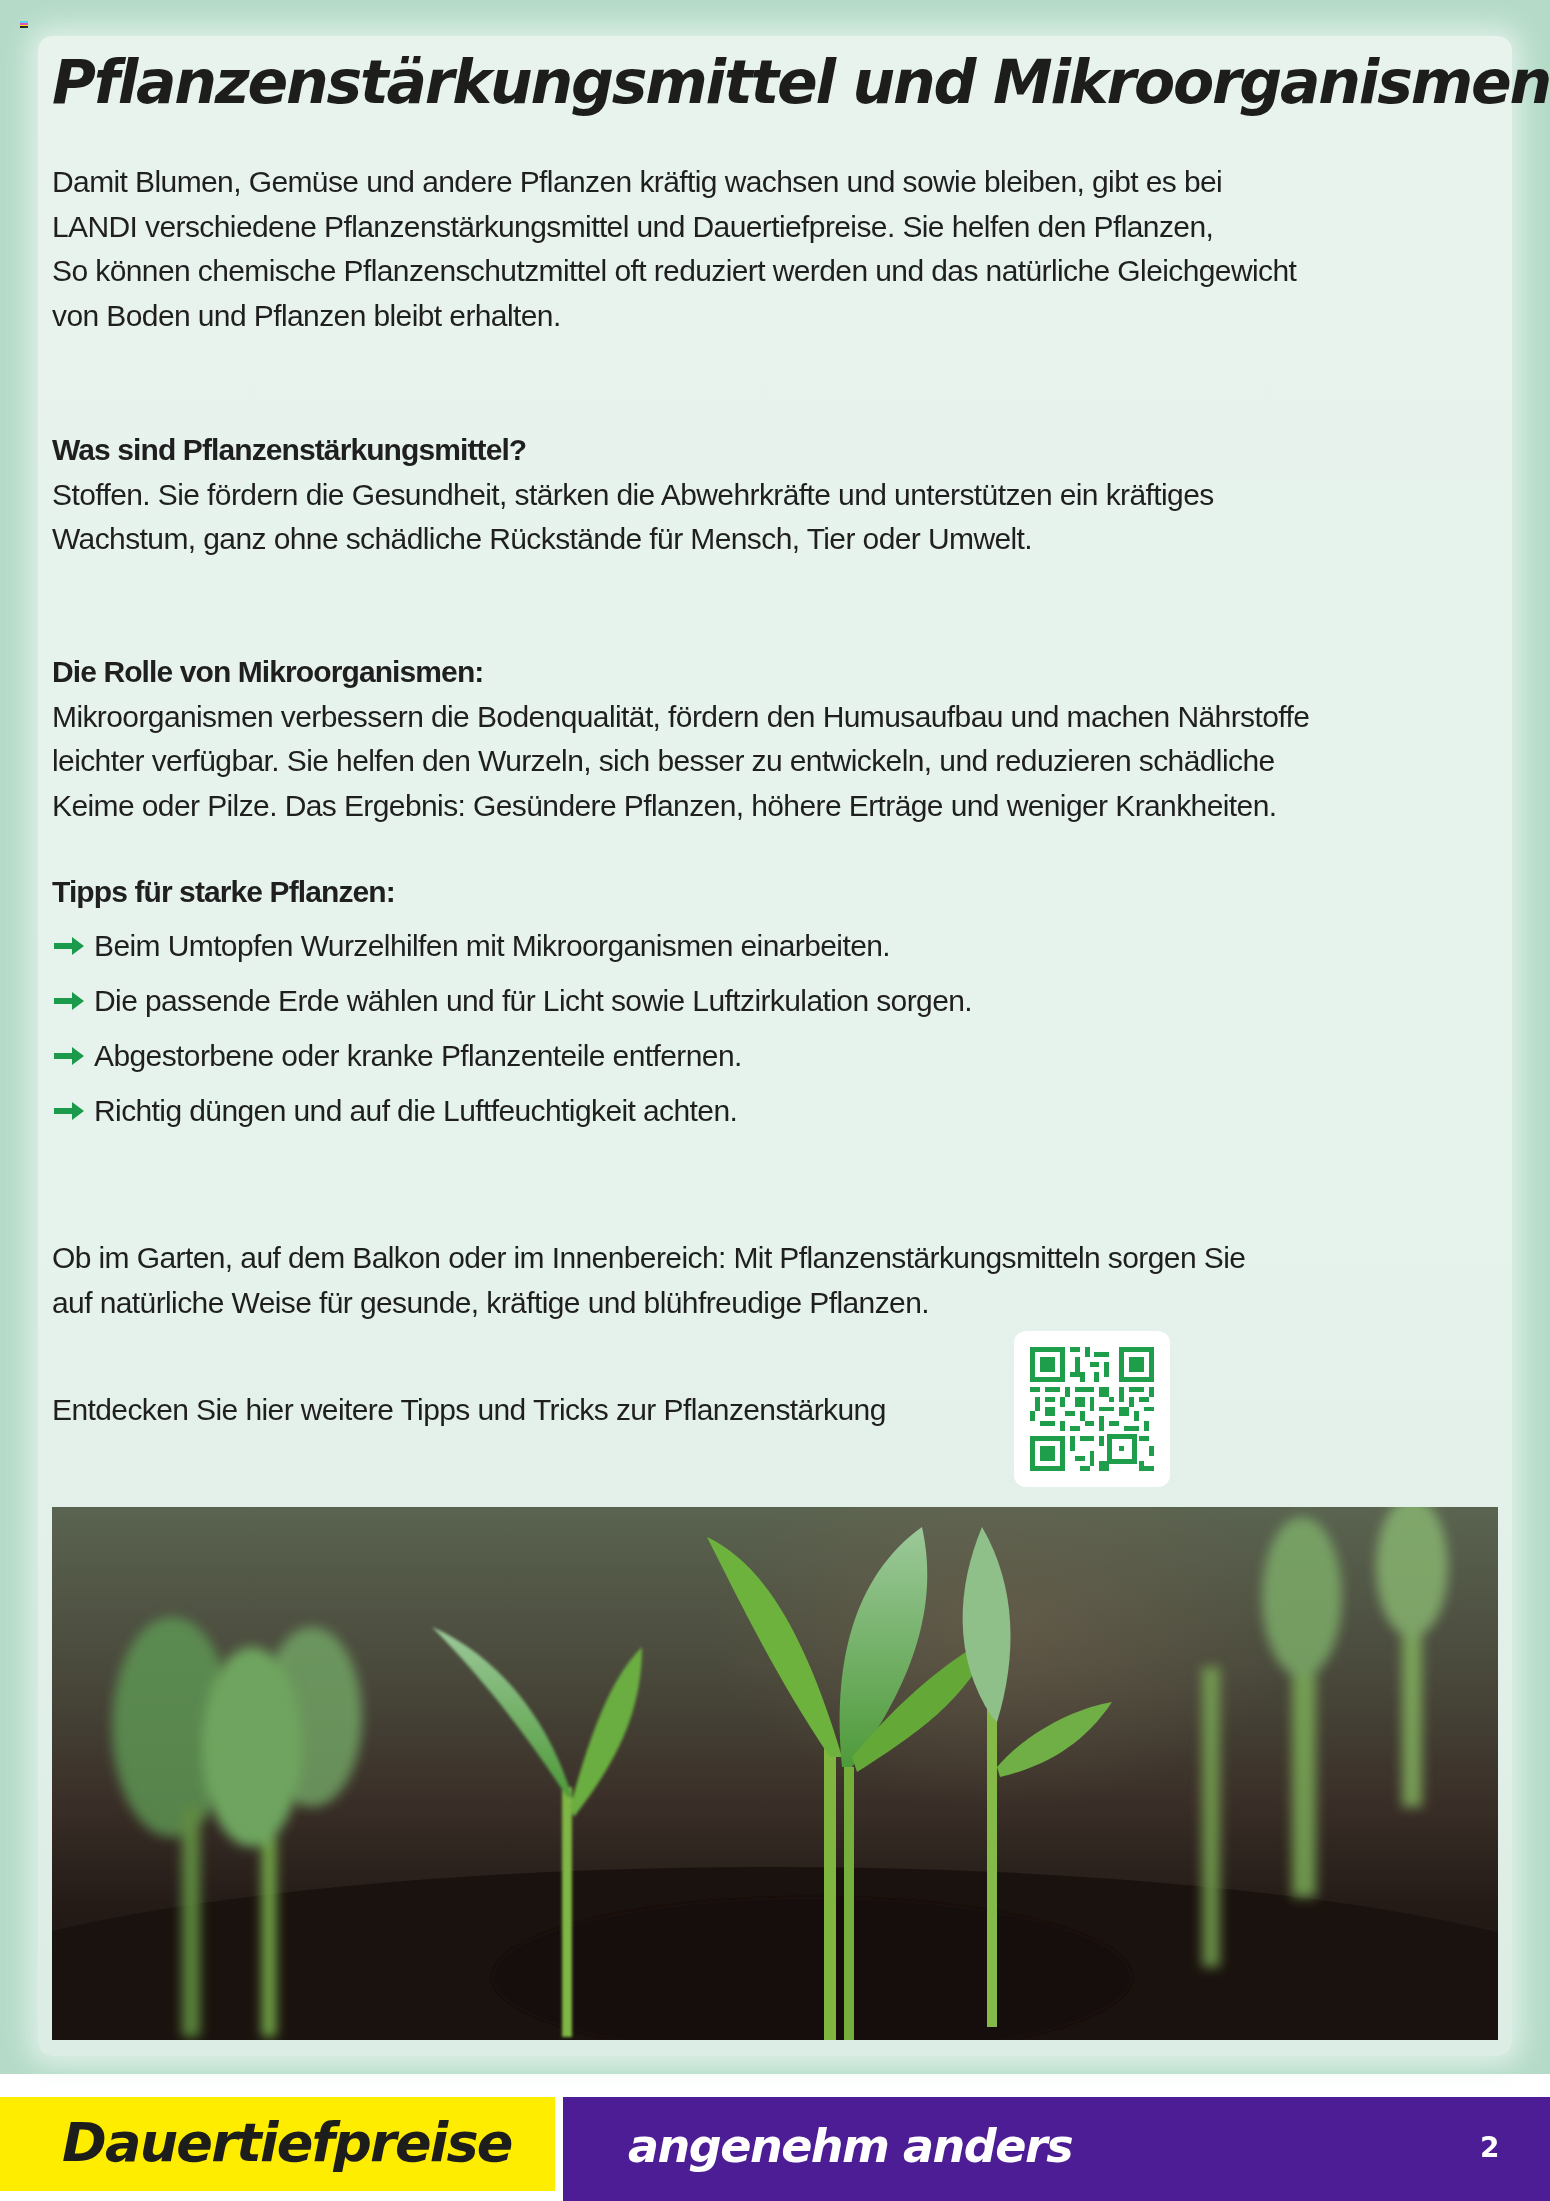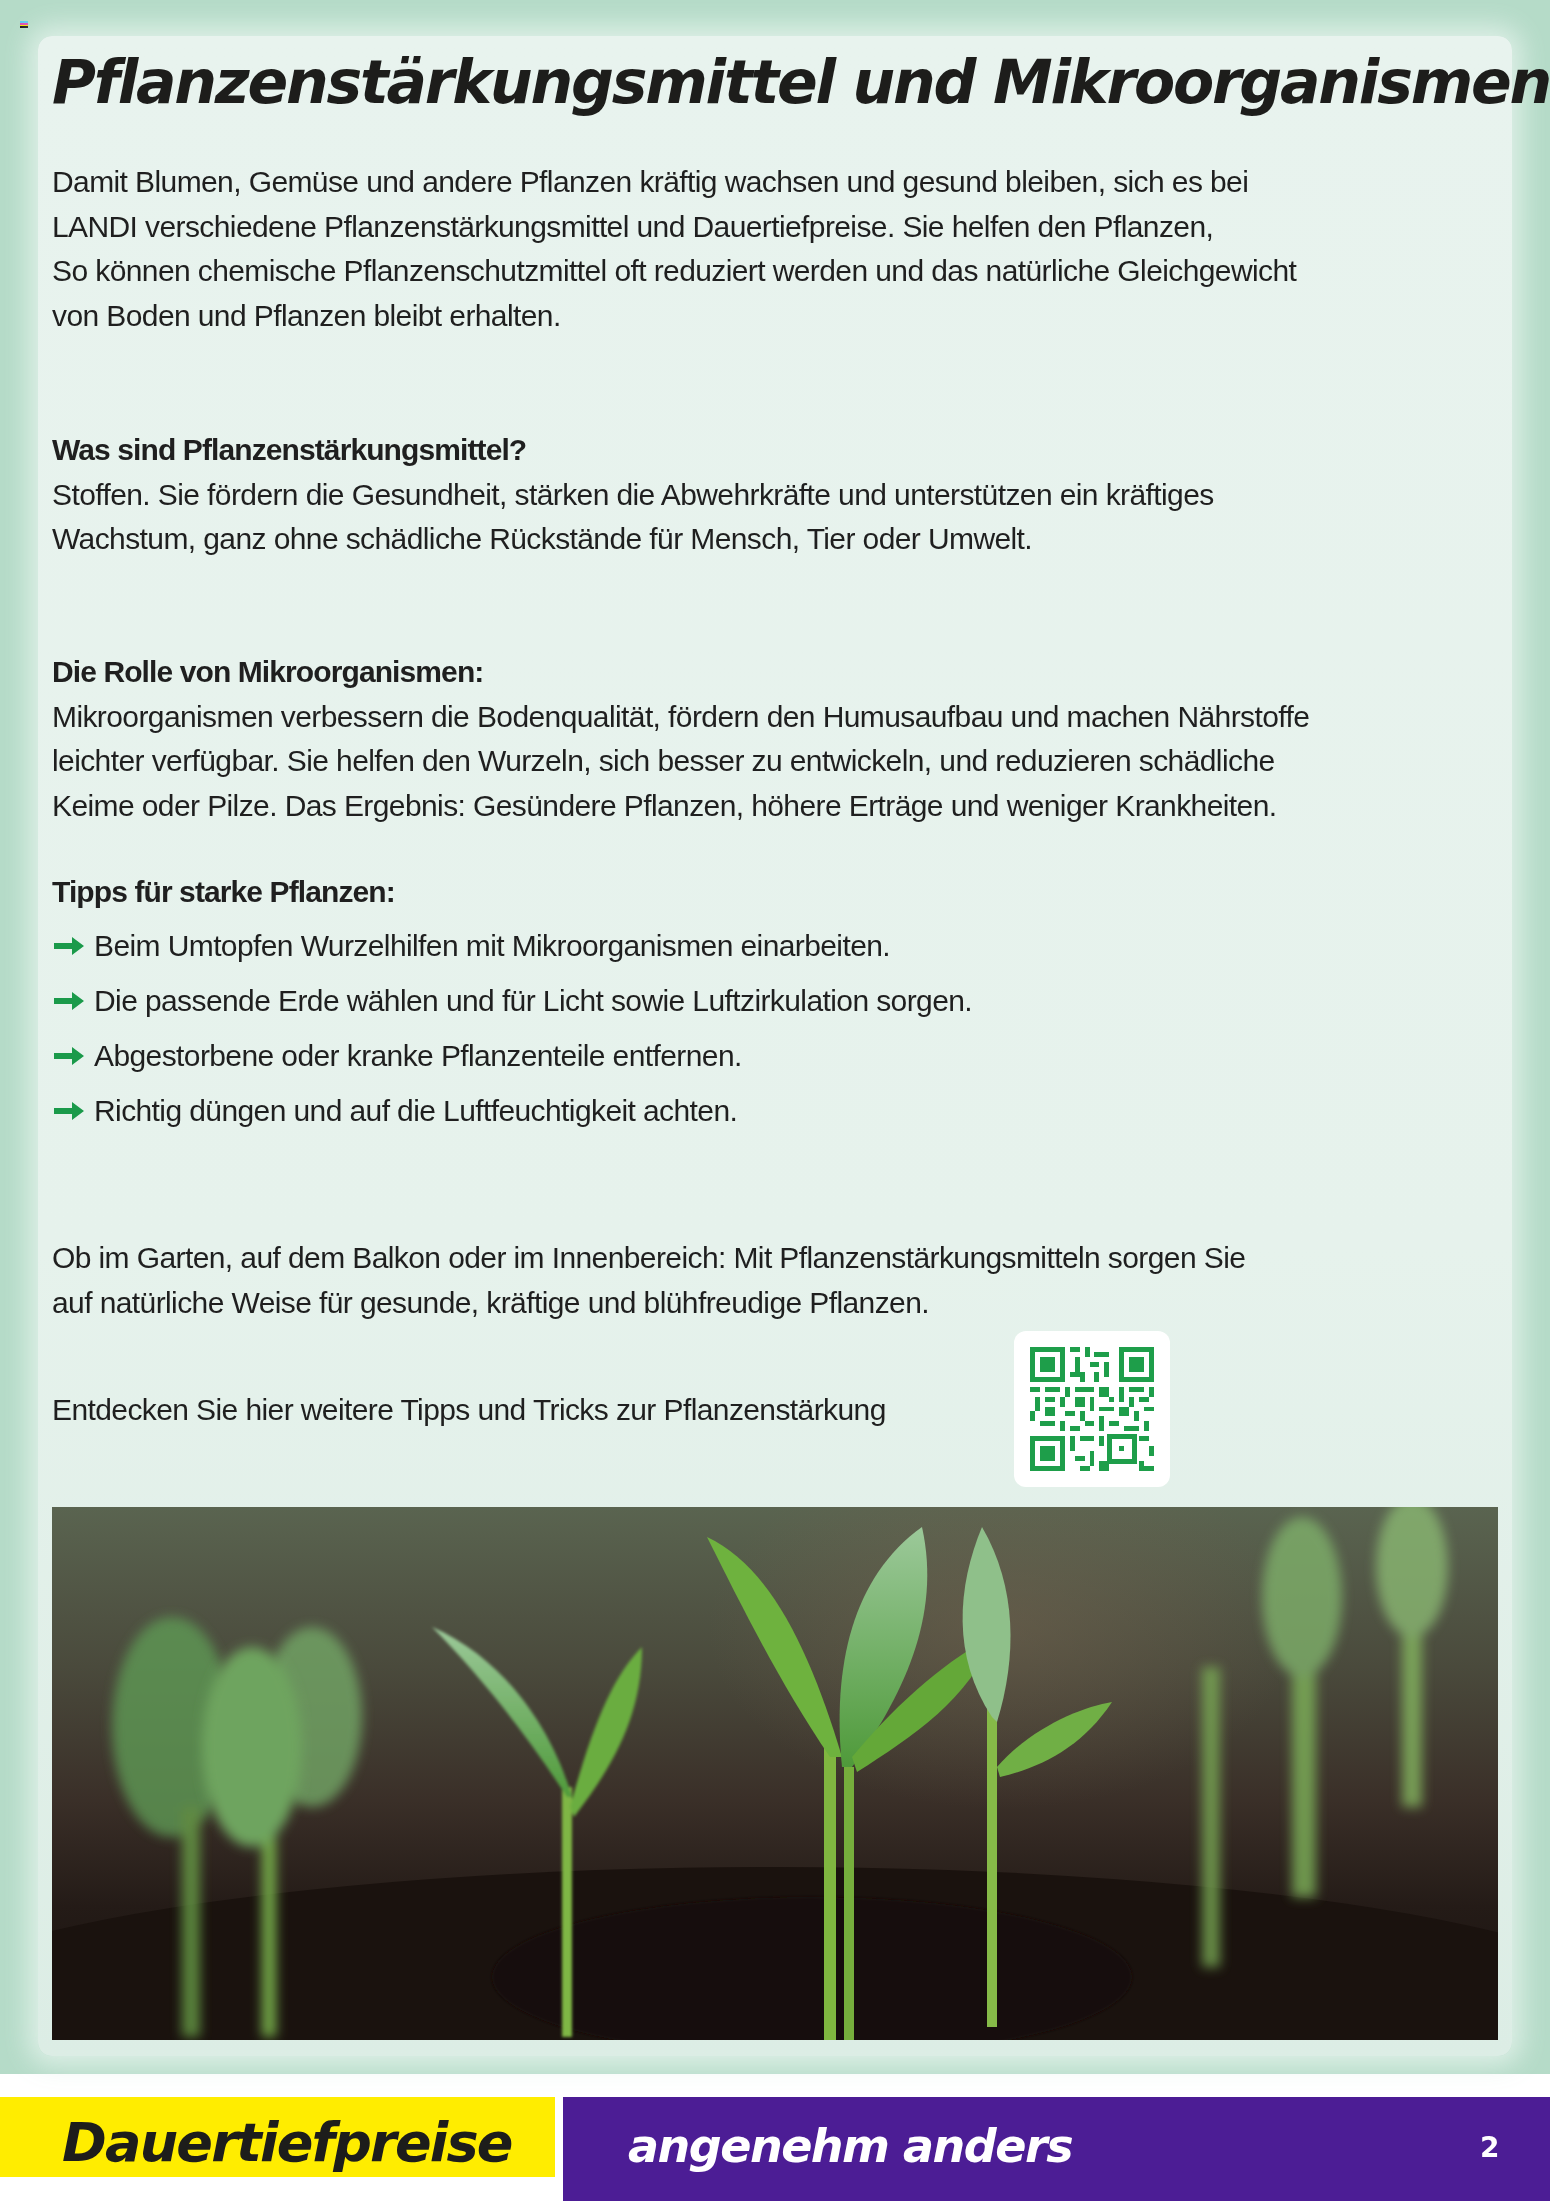--- a/index.html
+++ b/index.html
@@ -56,21 +56,21 @@
     display:flex; align-items:center; justify-content:center;
   }
   .photo {
     position:absolute; left:52px; top:1507px; width:1446px; height:533px;
     overflow:hidden;
     background:
       radial-gradient(ellipse 420px 260px at 950px 120px, rgba(120,100,80,0.45), transparent 70%),
       linear-gradient(180deg,#5a6450 0%, #4a4a3c 30%, #3a2f28 55%, #241b17 75%, #17110e 100%);
   }
   .footer-yellow {
-    position:absolute; left:0; top:2097px; width:555px; height:80px;
+    position:absolute; left:0; top:2097px; width:555px; height:94px;
     background:#ffed00;
   }
   .footer-yellow span {
     position:absolute; left:62px; top:14px;
     font-family:"DejaVu Sans", sans-serif; font-weight:bold; font-style:italic;
     font-size:54px; letter-spacing:-1.8px; color:#1d1d1b; white-space:nowrap;
   }
   .footer-green {
     position:absolute; left:563px; top:2097px; width:987px; height:104px;
     background:#4c1d95;
@@ -89,21 +89,21 @@
 </head>
 <body>
 
 <div class="page-bg"></div>
 <div class="print-mark"></div>
 <div class="panel"></div>
 
 <h1 class="title">Pflanzenstärkungsmittel und Mikroorganismen</h1>
 
 <div class="text-block" style="top:160px;">
-  <span class="line">Damit Blumen, Gemüse und andere Pflanzen kräftig wachsen und gesund bleiben, sich es bei</span>
+  <span class="line">Damit Blumen, Gemüse und andere Pflanzen kräftig wachsen und sowie bleiben, gibt es bei</span>
   <span class="line">LANDI verschiedene Pflanzenstärkungsmittel und Dauertiefpreise. Sie helfen den Pflanzen,</span>
   <span class="line">So können chemische Pflanzenschutzmittel oft reduziert werden und das natürliche Gleichgewicht</span>
   <span class="line">von Boden und Pflanzen bleibt erhalten.</span>
 </div>
 
 <div class="text-block" style="top:428px;">
   <span class="heading">Was sind Pflanzenstärkungsmittel?</span>
   <span class="line">Stoffen. Sie fördern die Gesundheit, stärken die Abwehrkräfte und unterstützen ein kräftiges</span>
   <span class="line">Wachstum, ganz ohne schädliche Rückstände für Mensch, Tier oder Umwelt.</span>
 </div>

